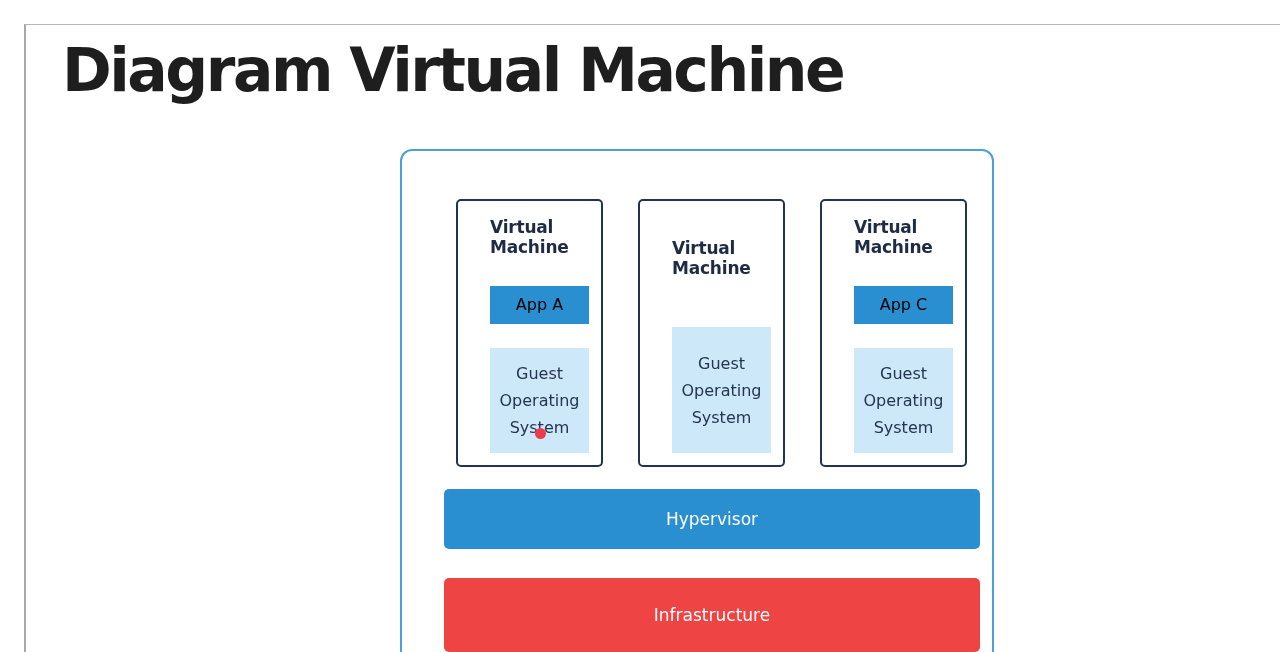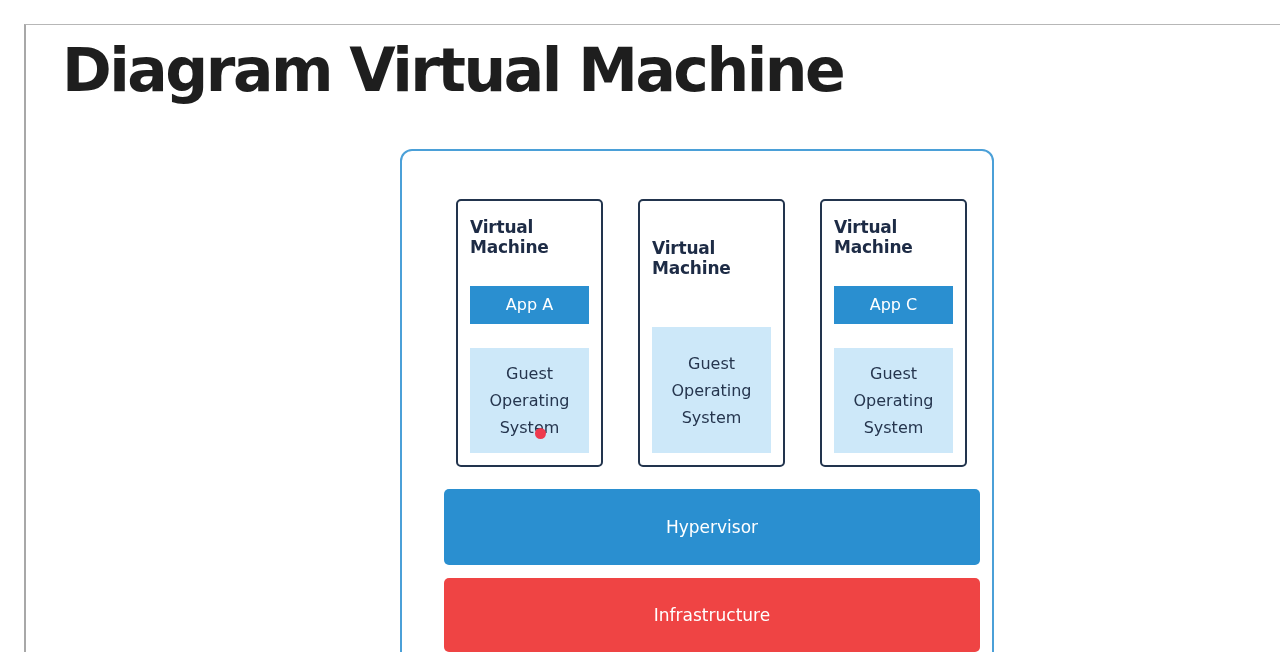--- a/index.html
+++ b/index.html
@@ -48,37 +48,38 @@
   }
 
   .vm-card {
     flex: 1;
     border: 2px solid #22344d;
     border-radius: 5px;
     background: #ffffff;
     display: flex;
     flex-direction: column;
     overflow: hidden;
+    padding-left: 20px;
   }
 
   .vm-card-title {
     height: 90px;
     display: flex;
     align-items: center;
     justify-content: center;
     font-weight: bold;
     font-size: 17px;
     letter-spacing: -0.2px;
     color: #1d2b45;
   }
 
   .vm-app {
     height: 71px;
     background: #2a8fd0;
-    color: #ffffff;
+    color: #000000;
     font-size: 16px;
     display: flex;
     align-items: center;
     justify-content: center;
   }
 
   .vm-guest {
     flex: 1;
     background: #cde8f9;
     color: #25354e;
@@ -95,21 +96,21 @@
     position: absolute;
     left: 30px;
     width: 536px;
     border-radius: 5px;
     display: flex;
     align-items: center;
     justify-content: center;
     color: #ffffff;
     font-size: 17px;
   }
-  .layer-hypervisor { top: 326px; height: 76px; background: #2a8fd0; }
+  .layer-hypervisor { top: 326px; height: 60px; background: #2a8fd0; }
   .layer-infrastructure { top: 415px; height: 74px; background: #ef4444; }
 
   .pointer-dot {
     position: absolute;
     left: 497px;
     top: 391px;
     width: 11px;
     height: 11px;
     border-radius: 50%;
     background: #ee3a4e;

